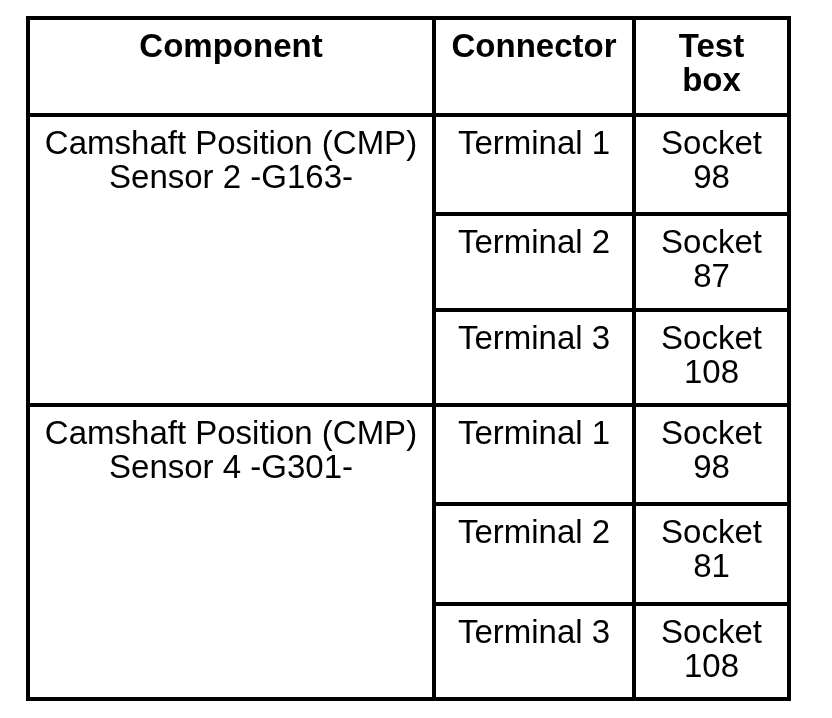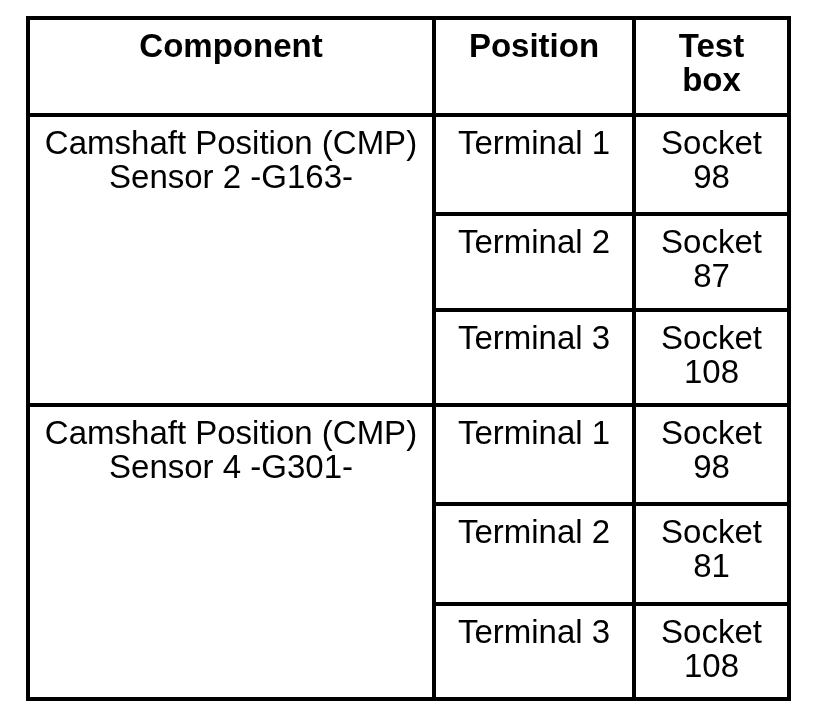--- a/index.html
+++ b/index.html
@@ -50,21 +50,21 @@
 
 <table class="spec-table">
   <colgroup>
     <col class="col-component">
     <col class="col-connector">
     <col class="col-testbox">
   </colgroup>
   <thead>
     <tr class="row-h">
       <th>Component</th>
-      <th>Position</th>
+      <th>Connector</th>
       <th>Test
 box</th>
     </tr>
   </thead>
   <tbody>
     <tr class="row-1">
       <td rowspan="3">Camshaft Position (CMP)
 Sensor 2 -G163-</td>
       <td>Terminal 1</td>
       <td>Socket

